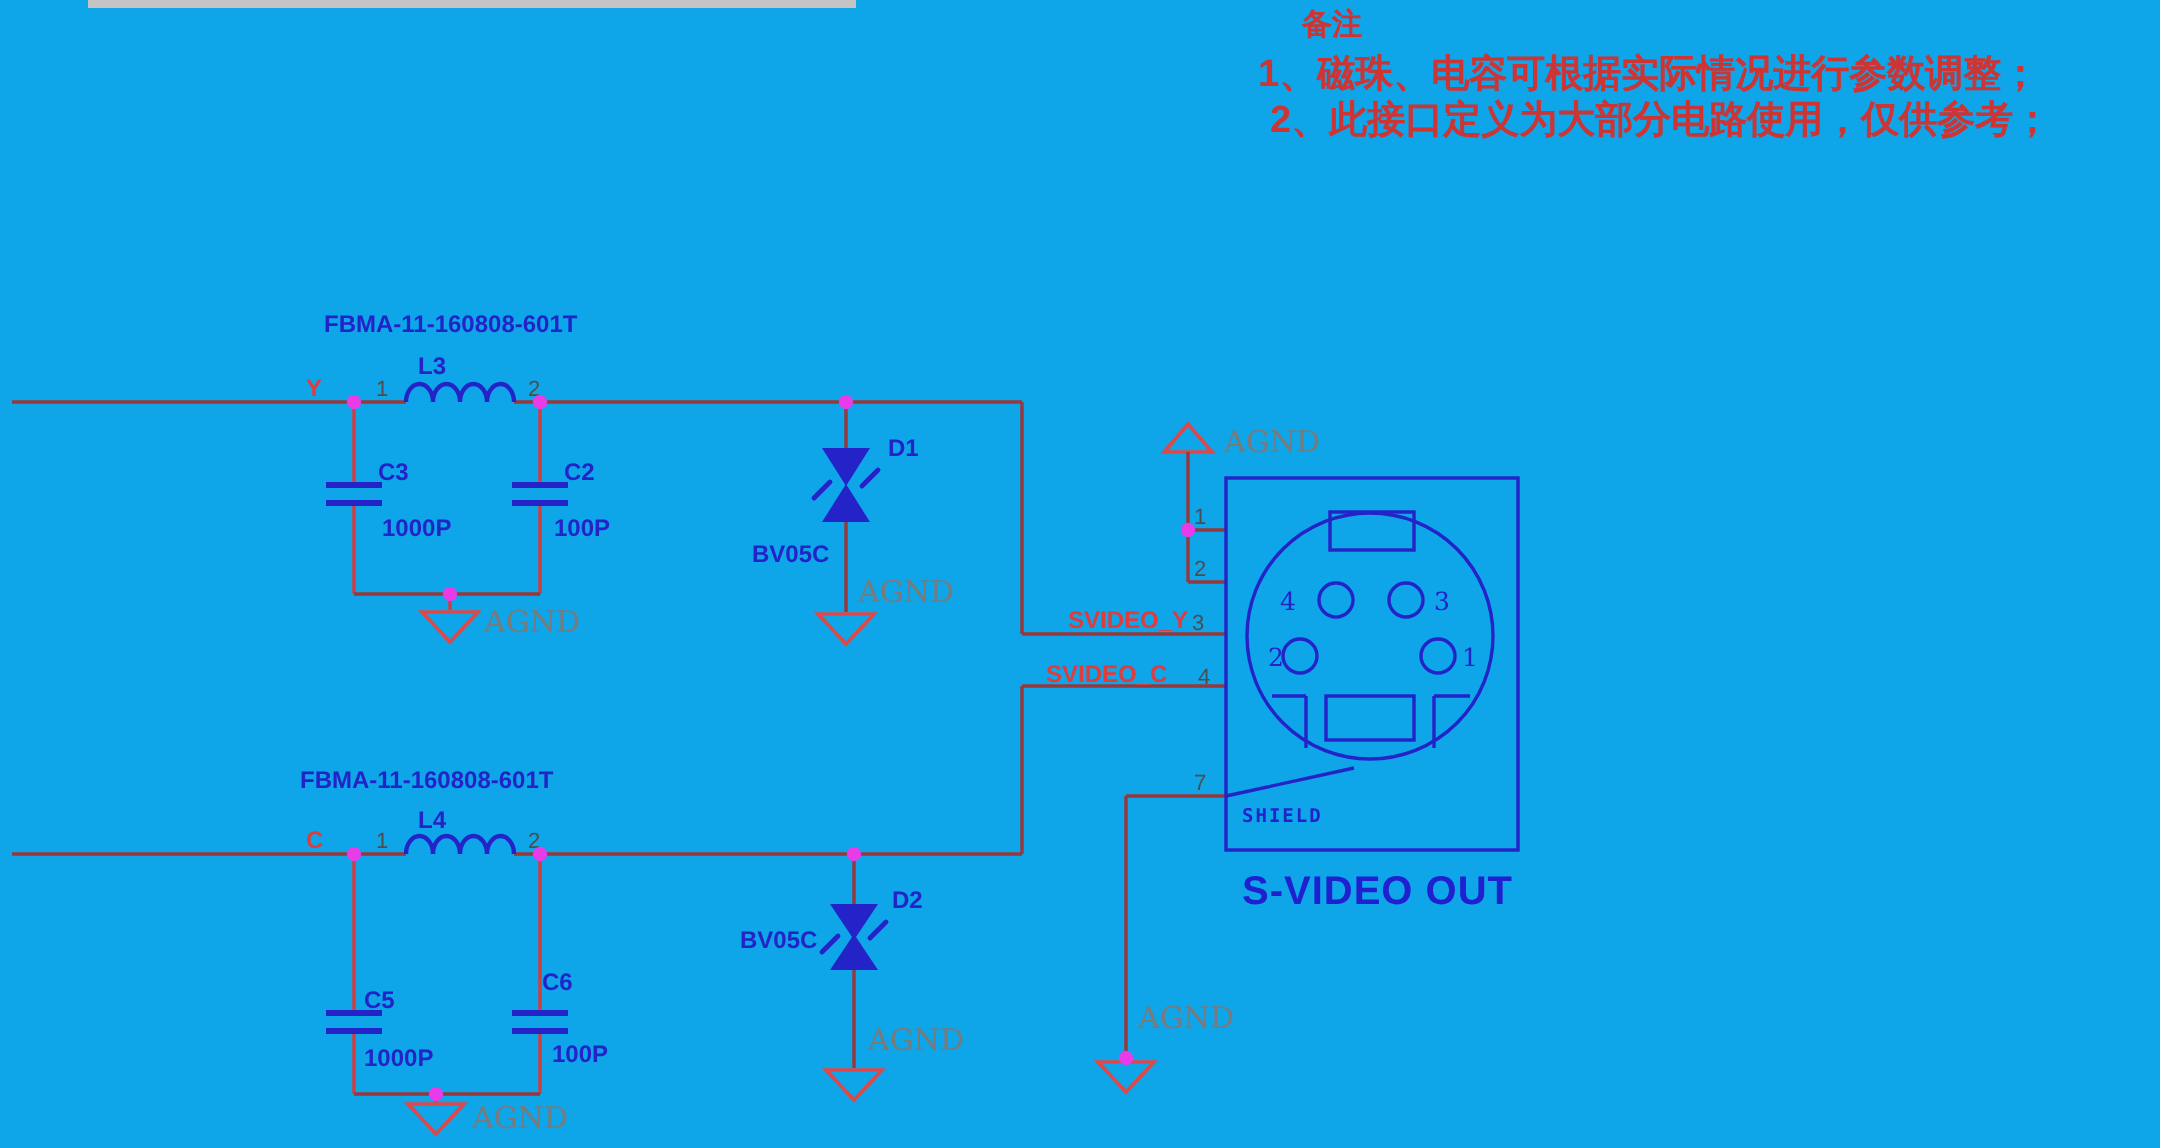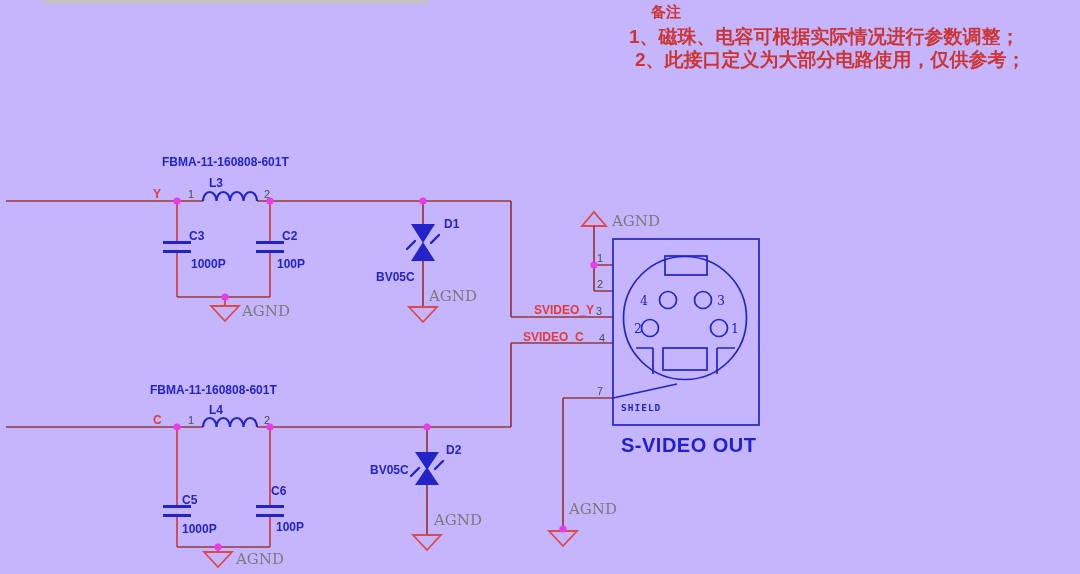--- a/index.html
+++ b/index.html
@@ -1,16 +1,16 @@
 <!DOCTYPE html>
 <html><head>
 <meta charset="utf-8">
 <style>
   html,body { margin:0; padding:0; background:#ffffff; }
-  #stage { position:relative; width:1080px; height:574px; background:#c4b5fd; overflow:hidden;
+  #stage { position:relative; width:1080px; height:574px; background:#0ea5e9; overflow:hidden;
            font-family:"Liberation Sans",sans-serif; }
   svg { display:block; }
 
   
   .w       { stroke:#97383b; stroke-width:1.7; fill:none; }
   .wb      { stroke:#d43c3e; stroke-width:1.7; fill:none; }
   .blue-s  { stroke:#2323c8; stroke-width:1.7; fill:none; }
   .ind     { stroke:#2323c8; stroke-width:2.2; fill:none; }
   .gnd     { stroke:#e04848; stroke-width:1.8; fill:none; }
   .dot     { fill:#e83ce8; }

